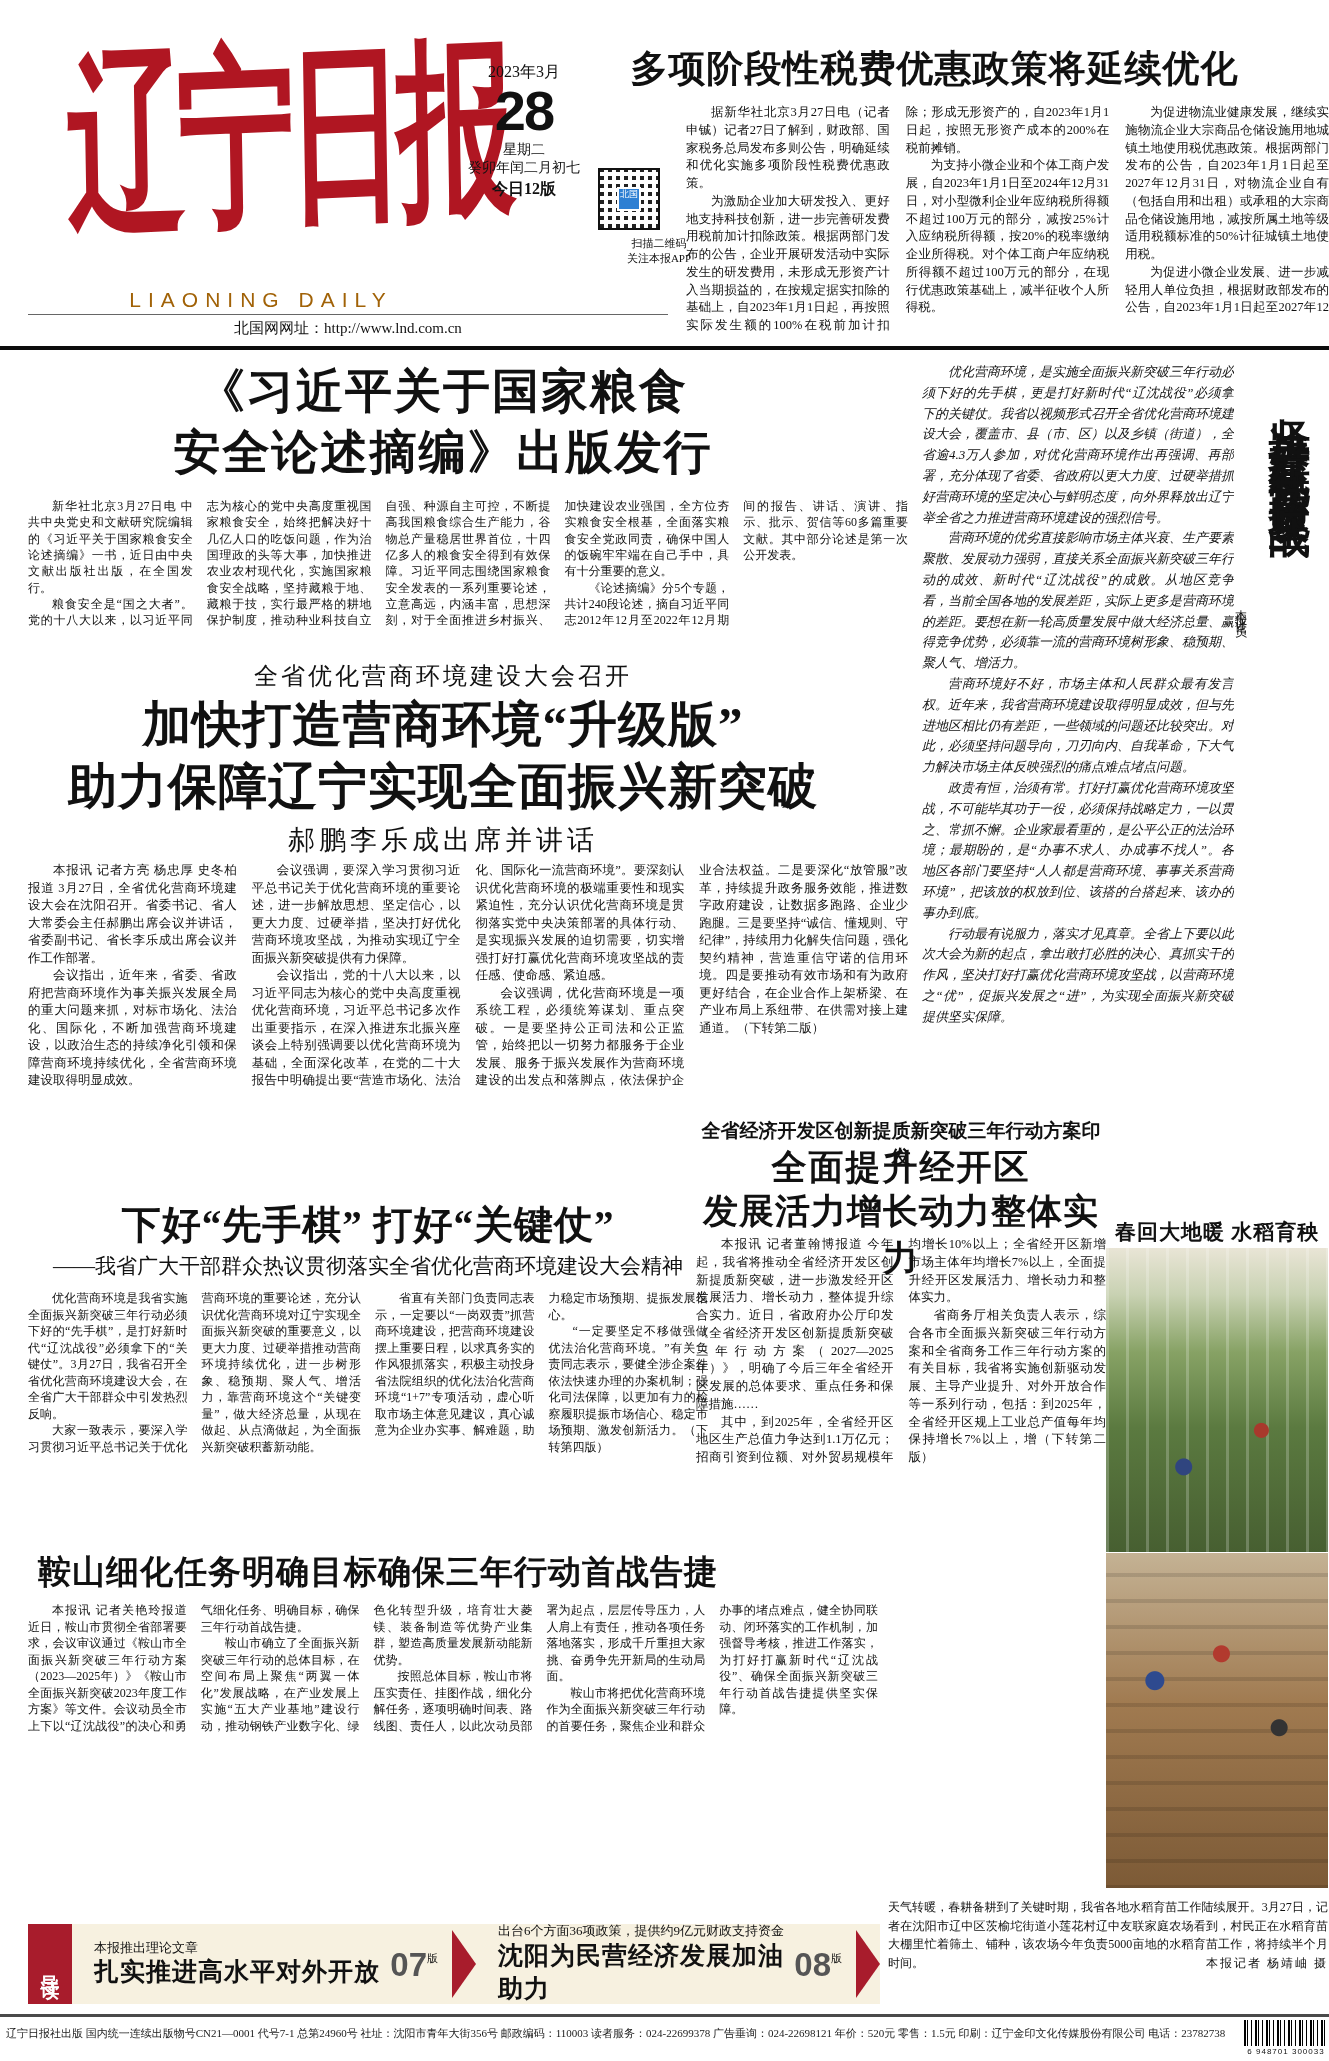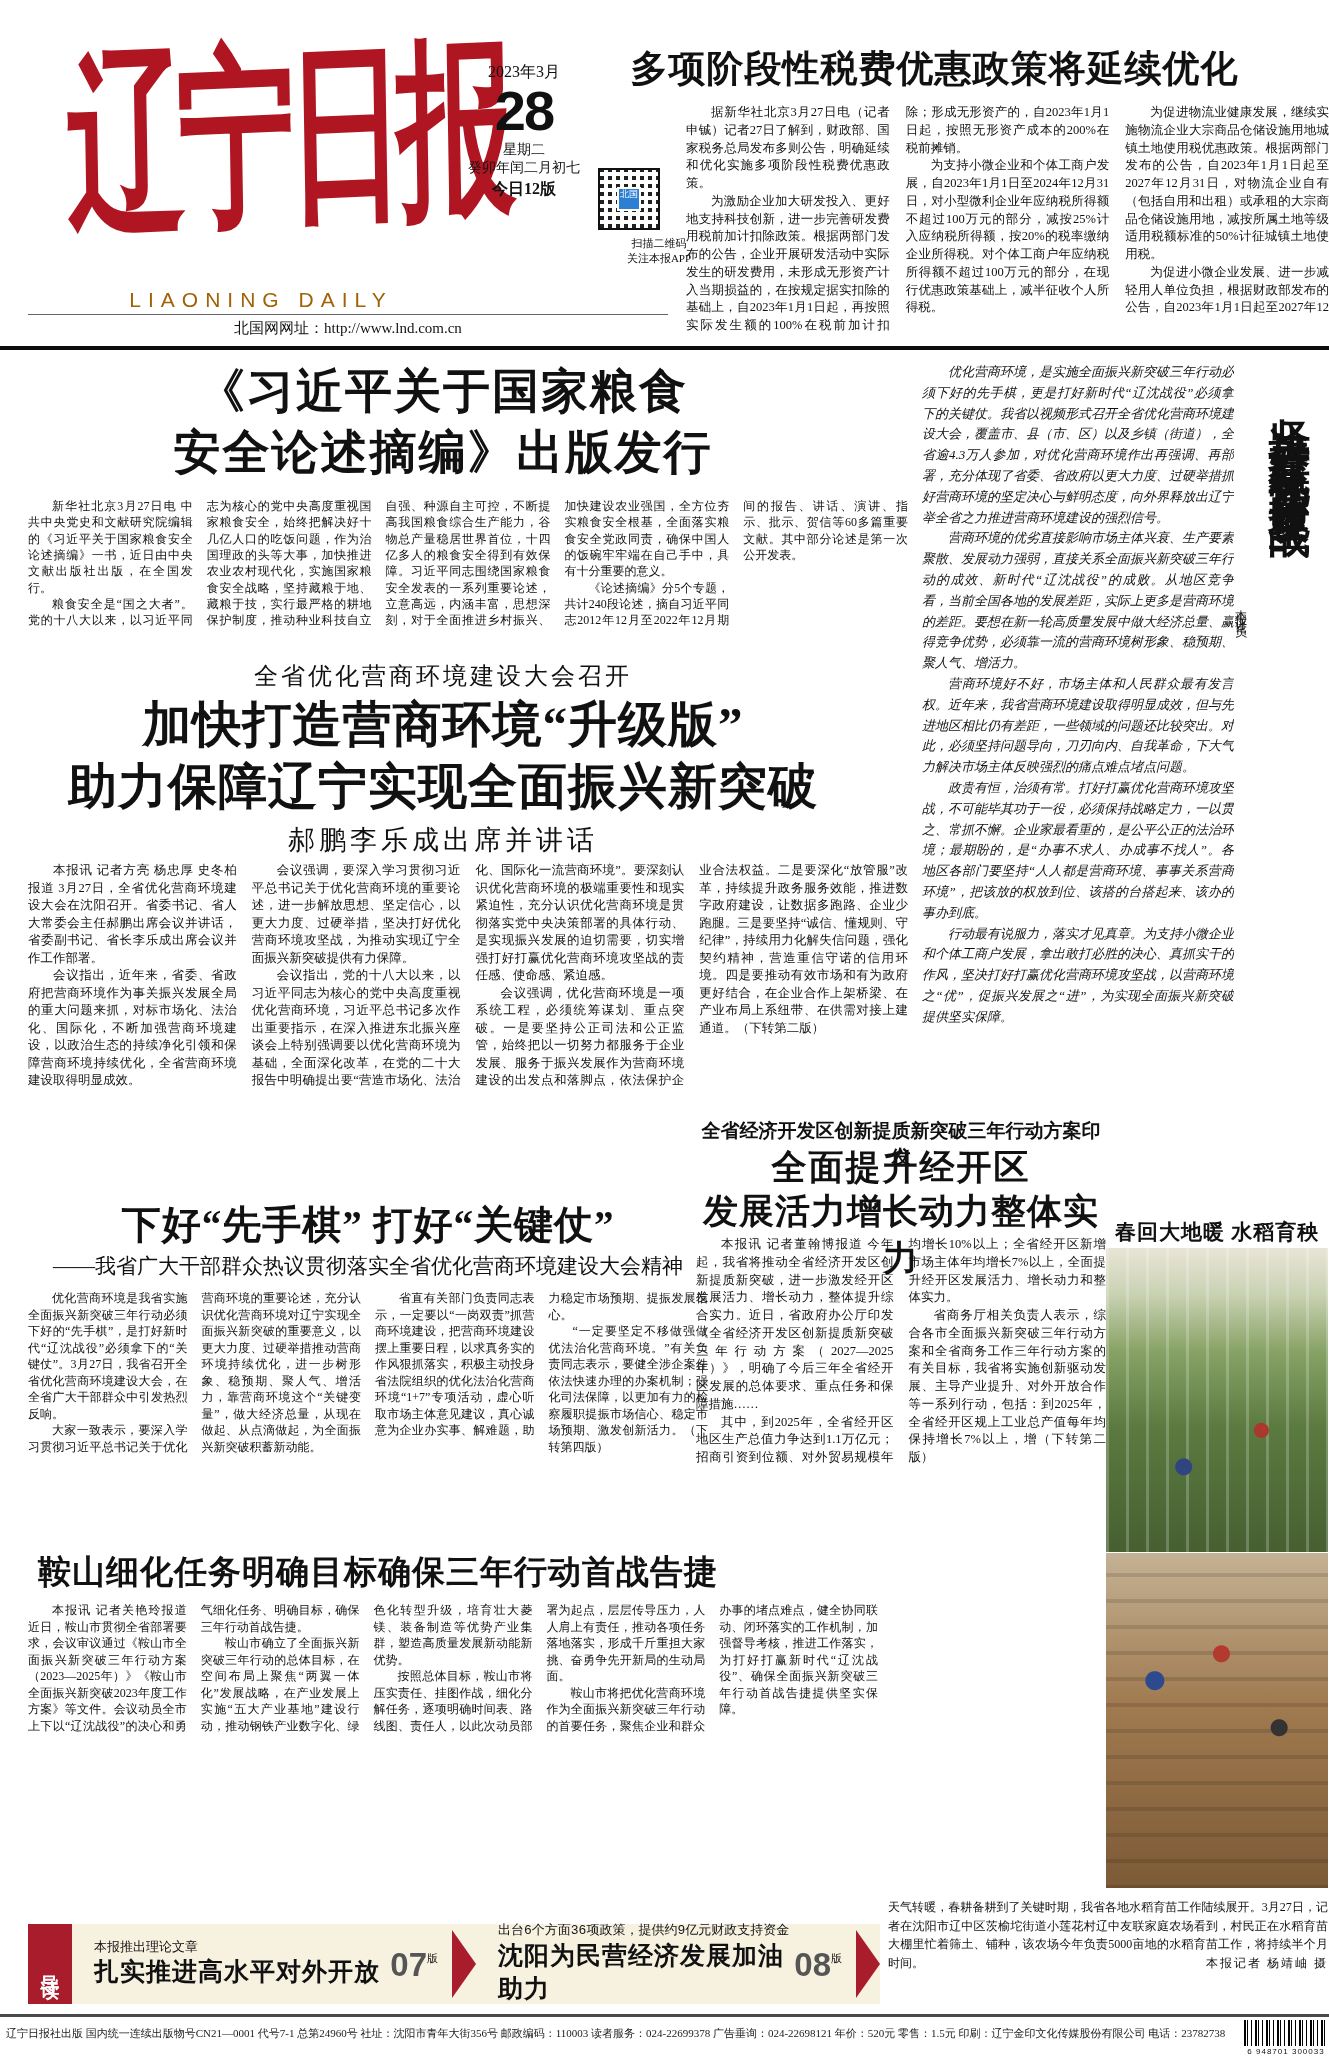--- a/index.html
+++ b/index.html
@@ -87,21 +87,21 @@
   .ph-credit{text-align:right;text-indent:0 !important;letter-spacing:2px;}
   
   .an-h{left:28px;top:1550px;width:700px;font-size:33px;font-weight:bold;letter-spacing:1px;}
   .an-body{left:28px;top:1602px;width:850px;height:304px;font-size:12px;line-height:1.38;
            column-count:5;column-gap:14px;overflow:hidden;}
   
   .daodu{left:28px;top:1924px;width:852px;height:80px;background:#f7f1e0;display:flex;align-items:center;}
   .daodu-label{width:44px;height:80px;background:#a81c2c;color:#fff;display:flex;align-items:center;
                justify-content:center;writing-mode:vertical-rl;text-orientation:upright;
                font-size:19px;font-weight:bold;letter-spacing:4px;}
-  .dd-item{margin-left:22px;width:300px;font-family:Liberation Mono, monospace;}
+  .dd-item{margin-left:22px;width:300px;}
   .dd-topic{font-size:13px;line-height:1.2;}
   .dd-title{font-size:25px;font-weight:bold;letter-spacing:1px;}
   .dd-pg{display:flex;align-items:flex-start;margin-left:4px;}
   .dd-num{font-size:33px;font-weight:bold;color:#555;line-height:1;font-family:"Liberation Sans",sans-serif;}
   .dd-ban{font-size:11px;margin-top:3px;}
   .dd-arrow{width:0;height:0;border-left:24px solid #a81c2c;border-top:34px solid transparent;
             border-bottom:34px solid transparent;margin-left:14px;}
   .grayrule{left:0;top:2014px;width:1329px;height:3px;background:#4a4a4a;}
   .pubinfo{left:6px;top:2026px;width:1232px;font-size:11px;color:#1a1a1a;}
   .barcode{left:1244px;top:2020px;width:84px;height:26px;background:
@@ -153,21 +153,21 @@
       <p>新华社北京3月27日电 中共中央党史和文献研究院编辑的《习近平关于国家粮食安全论述摘编》一书，近日由中央文献出版社出版，在全国发行。</p>
       <p>粮食安全是“国之大者”。党的十八大以来，以习近平同志为核心的党中央高度重视国家粮食安全，始终把解决好十几亿人口的吃饭问题，作为治国理政的头等大事，加快推进农业农村现代化，实施国家粮食安全战略，坚持藏粮于地、藏粮于技，实行最严格的耕地保护制度，推动种业科技自立自强、种源自主可控，不断提高我国粮食综合生产能力，谷物总产量稳居世界首位，十四亿多人的粮食安全得到有效保障。习近平同志围绕国家粮食安全发表的一系列重要论述，立意高远，内涵丰富，思想深刻，对于全面推进乡村振兴、加快建设农业强国，全方位夯实粮食安全根基，全面落实粮食安全党政同责，确保中国人的饭碗牢牢端在自己手中，具有十分重要的意义。</p>
       <p>《论述摘编》分5个专题，共计240段论述，摘自习近平同志2012年12月至2022年12月期间的报告、讲话、演讲、指示、批示、贺信等60多篇重要文献。其中部分论述是第一次公开发表。</p>
     </div>
 
   <div class="abs op-body just body-txt">
       <p>优化营商环境，是实施全面振兴新突破三年行动必须下好的先手棋，更是打好新时代“辽沈战役”必须拿下的关键仗。我省以视频形式召开全省优化营商环境建设大会，覆盖市、县（市、区）以及乡镇（街道），全省逾4.3万人参加，对优化营商环境作出再强调、再部署，充分体现了省委、省政府以更大力度、过硬举措抓好营商环境的坚定决心与鲜明态度，向外界释放出辽宁举全省之力推进营商环境建设的强烈信号。</p>
       <p>营商环境的优劣直接影响市场主体兴衰、生产要素聚散、发展动力强弱，直接关系全面振兴新突破三年行动的成效、新时代“辽沈战役”的成败。从地区竞争看，当前全国各地的发展差距，实际上更多是营商环境的差距。要想在新一轮高质量发展中做大经济总量、赢得竞争优势，必须靠一流的营商环境树形象、稳预期、聚人气、增活力。</p>
       <p>营商环境好不好，市场主体和人民群众最有发言权。近年来，我省营商环境建设取得明显成效，但与先进地区相比仍有差距，一些领域的问题还比较突出。对此，必须坚持问题导向，刀刃向内、自我革命，下大气力解决市场主体反映强烈的痛点难点堵点问题。</p>
       <p>政贵有恒，治须有常。打好打赢优化营商环境攻坚战，不可能毕其功于一役，必须保持战略定力，一以贯之、常抓不懈。企业家最看重的，是公平公正的法治环境；最期盼的，是“办事不求人、办成事不找人”。各地区各部门要坚持“人人都是营商环境、事事关系营商环境”，把该放的权放到位、该搭的台搭起来、该办的事办到底。</p>
-      <p>行动最有说服力，落实才见真章。为支持小微企业和个体工商户发展，拿出敢打必胜的决心、真抓实干的作风，坚决打好打赢优化营商环境攻坚战，以营商环境之“优”，促振兴发展之“进”，为实现全面振兴新突破提供坚实保障。</p>
+      <p>行动最有说服力，落实才见真章。全省上下要以此次大会为新的起点，拿出敢打必胜的决心、真抓实干的作风，坚决打好打赢优化营商环境攻坚战，以营商环境之“优”，促振兴发展之“进”，为实现全面振兴新突破提供坚实保障。</p>
     </div>
   <div class="abs op-byline">本报评论员</div>
   <div class="abs op-title">坚决打好打赢优化营商环境攻坚战</div>
 
   <div class="abs a2-kicker center">全省优化营商环境建设大会召开</div>
   <div class="abs a2-h1 center">加快打造营商环境“升级版”</div>
   <div class="abs a2-h2 center">助力保障辽宁实现全面振兴新突破</div>
   <div class="abs a2-byline center">郝鹏李乐成出席并讲话</div>
   <div class="abs a2-body just body-txt">
       <p>本报讯 记者方亮 杨忠厚 史冬柏报道 3月27日，全省优化营商环境建设大会在沈阳召开。省委书记、省人大常委会主任郝鹏出席会议并讲话，省委副书记、省长李乐成出席会议并作工作部署。</p>

